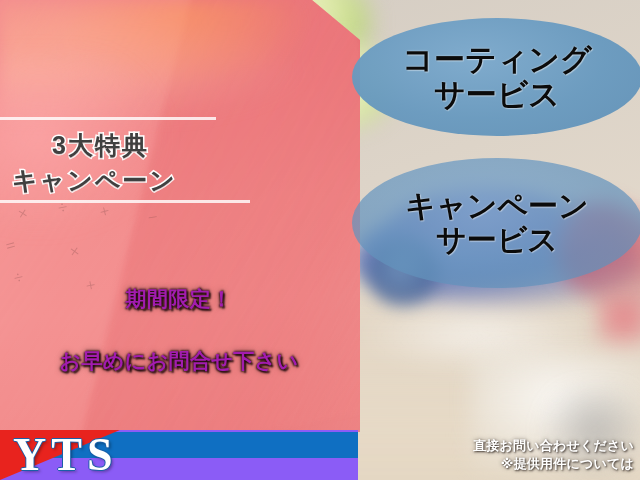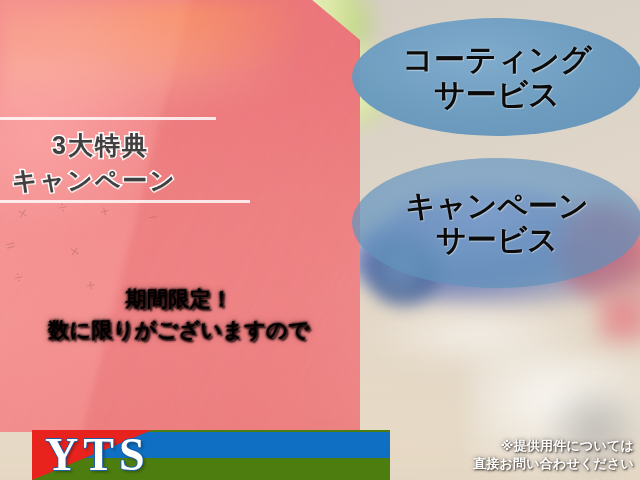--- a/index.html
+++ b/index.html
@@ -212,44 +212,43 @@
   }
   .headline-1 { top: 133px; left: 52px; }
   .headline-2 { top: 168px; left: 12px; }
 
   
   .promo {
     position: absolute;
     left: 0;
     width: 358px;
     text-align: center;
-    color: #000000;
+    color: #a21caf;
     font-weight: bold;
     font-size: 21px;
     line-height: 31px;
     letter-spacing: 0.4px;
     text-shadow:
       2px 2px 2px rgba(30,10,10,0.95),
       -1px 1px 2px rgba(30,10,10,0.8),
       1px -1px 2px rgba(30,10,10,0.7),
       0 0 6px rgba(40,15,15,0.6);
     white-space: nowrap;
   }
   .promo-1 { top: 283px; }
   .promo-2 { top: 314px; }
   .promo-3 { top: 345px; }
 
   
   .logo-bar {
     position: absolute;
     left: 0; top: 430px;
     width: 358px; height: 50px;
-    background: #4d7c0f;
+    background: #8b5cf6;
     overflow: hidden;
-    margin-left: 32px;
   }
   .logo-blue {
     position: absolute;
     left: 0; top: 2px;
     width: 358px; height: 26px;
     background: #0f6fc2;
   }
   .logo-red {
     position: absolute;
     left: 0; top: 0;
@@ -377,36 +376,36 @@
       <span style="left:86px;  top:76px; transform:rotate(-11deg);">+</span>
     </div>
 
     <div class="rule rule-top"></div>
     <div class="rule rule-bot"></div>
 
     <div class="headline headline-1">3大特典</div>
     <div class="headline headline-2">キャンペーン</div>
 
     <div class="promo promo-1">期間限定！</div>
-    <div class="promo promo-2">数に限りがございますので</div>
+    <div class="promo promo-3">お早めにお問合せ下さい</div>
   </div>
 
   <div class="logo-bar">
     <div class="logo-blue"></div>
     <div class="logo-red"></div>
     <div class="logo-text">YTS</div>
   </div>
 
   <div class="bubble bubble-1">
     <span>コーティング</span>
     <span>サービス</span>
   </div>
   <div class="bubble bubble-2">
     <span>キャンペーン</span>
     <span>サービス</span>
   </div>
 
   <div class="footnote">
+    <div>直接お問い合わせください</div>
     <div>※提供用件については</div>
-    <div>直接お問い合わせください</div>
   </div>
 
 </div>
 
 </body></html>

